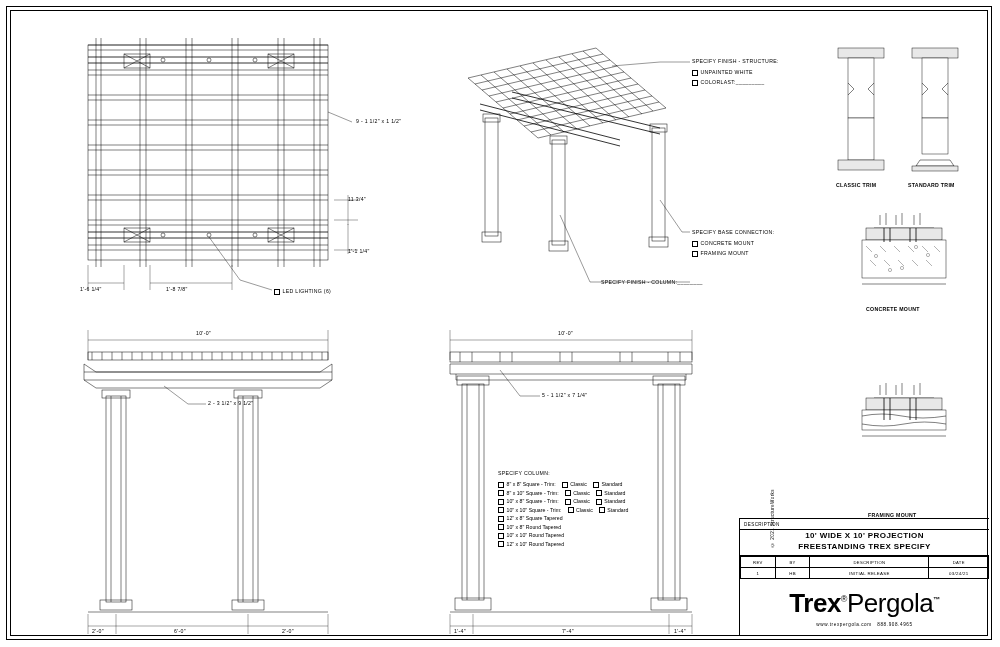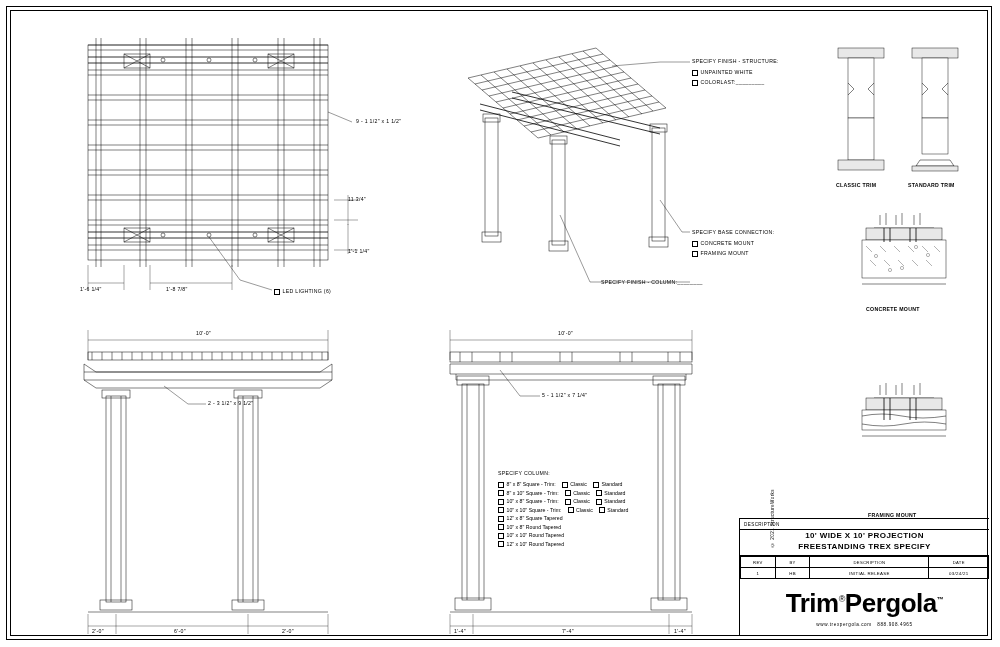--- a/index.html
+++ b/index.html
@@ -30,21 +30,21 @@
   #titleblock{position:absolute;right:11px;bottom:11px;width:250px;height:118px;border-left:1px solid #000;border-top:1px solid #000;box-sizing:border-box;}
   .tbrow{border-bottom:1px solid #000;box-sizing:border-box;}
   .tb-desc{height:11px;font-size:4.6px;padding-left:4px;line-height:11px;letter-spacing:.4px;}
   .tb-title{height:26px;display:flex;flex-direction:column;align-items:center;justify-content:flex-start;font-weight:bold;font-size:8px;letter-spacing:.4px;line-height:11px;}
   .revtable{width:100%;border-collapse:collapse;}
   .revtable th,.revtable td{border:1px solid #000;font-size:4.4px;font-weight:normal;text-align:center;height:8px;letter-spacing:.3px;}
   .revtable th{font-size:4.2px;}
   .logo-area{height:56px;display:flex;flex-direction:column;align-items:center;justify-content:center;}
   .logo{font-size:26px;font-weight:bold;letter-spacing:-.5px;}
   .logo .reg{font-size:9px;vertical-align:super;font-weight:normal;}
-  .logo .light{font-weight:bold;}
+  .logo .light{font-weight:normal;}
   .logo .tm{font-size:7px;vertical-align:super;}
   .logo-sub{font-size:4.6px;letter-spacing:.6px;margin-top:3px;}
   .copyright{position:absolute;left:770px;bottom:100px;font-size:4.6px;writing-mode:vertical-rl;transform:rotate(180deg);letter-spacing:.4px;}
 </style>
 </head>
 <body>
 
 <div id="sheet">
   <div class="border-outer"></div>
   <div class="border-inner"></div>
@@ -392,17 +392,17 @@
       <tbody>
         <tr>
           <td>1</td>
           <td>HB</td>
           <td>INITIAL RELEASE</td>
           <td>03/24/21</td>
         </tr>
       </tbody>
     </table>
     <div class="logo-area">
-      <div class="logo"><span>Trim</span><span class="reg">®</span><span class="light">Pergola</span><span class="tm">™</span></div>
+      <div class="logo"><span>Trex</span><span class="reg">®</span><span class="light">Pergola</span><span class="tm">™</span></div>
       <div class="logo-sub"><span>www.trexpergola.com</span>&nbsp;&nbsp;&nbsp;<span>888.908.4965</span></div>
     </div>
   </div>
 </div>
 
 </body></html>

